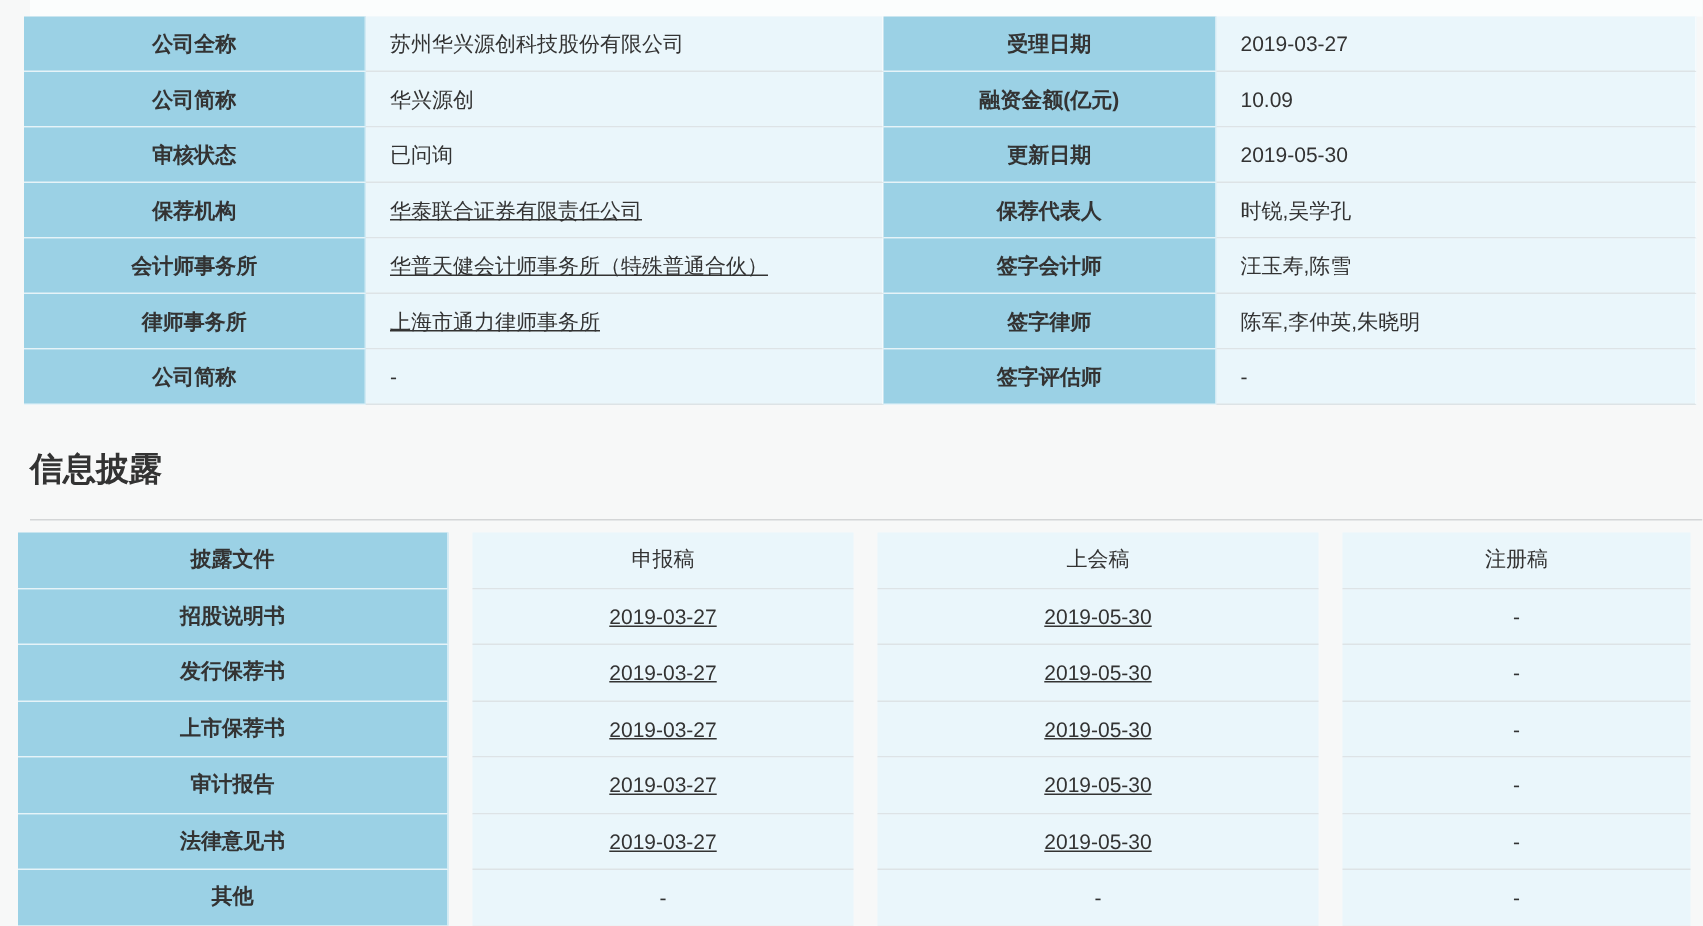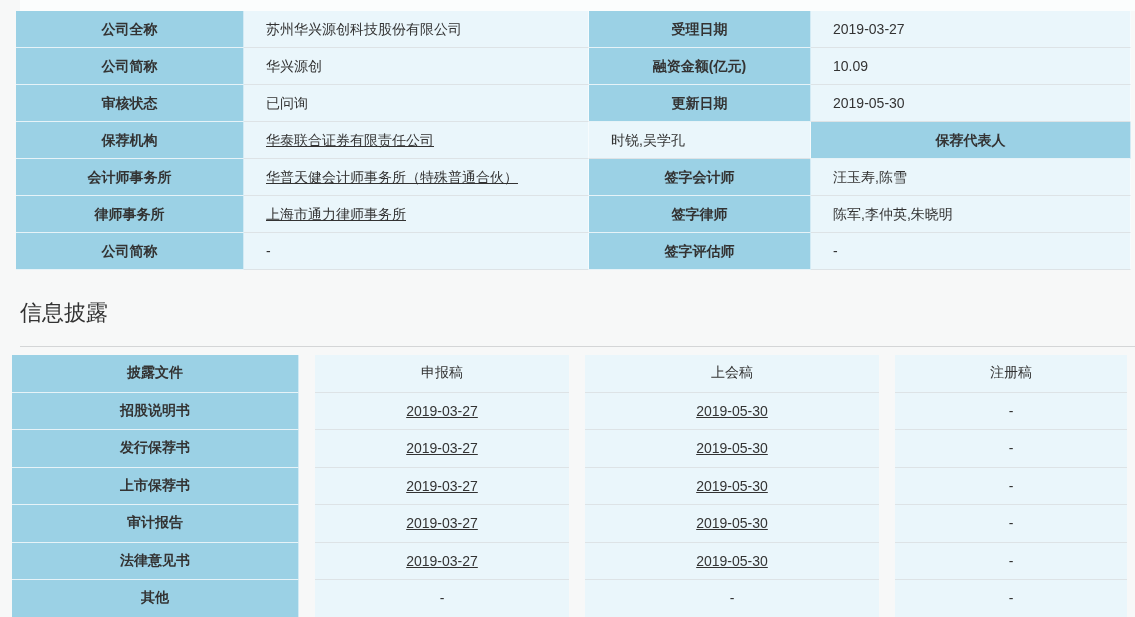--- a/index.html
+++ b/index.html
@@ -23,34 +23,34 @@
   .cell{display:flex;align-items:center;box-sizing:border-box;line-height:1.2;}
   .c-label{
     background:var(--header-bg,#9bd1e5);
     font-weight:bold;
     justify-content:center;text-align:center;
     border-bottom:1px solid rgba(255,255,255,.75);
     border-right:1px solid rgba(255,255,255,.55);
   }
   .c-value{
     background:var(--value-bg,#eaf6fb);
-    padding:0 22px;
+    padding:0 16px;
     border-bottom:1px solid #dde3e6;
     border-right:1px solid rgba(255,255,255,.55);
   }
 
   a.cell-link{
     color:var(--link-color,#333);
     cursor:pointer;
   }
 
   
   .section-title{
     position:absolute;left:20px;top:298px;margin:0;
-    font-size:22px;font-weight:normal;color:#333;
+    font-size:22px;font-weight:bold;color:#333;
   }
   .section-rule{
     position:absolute;left:20px;top:346px;width:1115px;height:1px;
     background:#d4d6d7;
   }
 
   
   .disclosure-table{
     position:absolute;left:12px;top:355px;width:1115px;
     display:grid;
@@ -89,22 +89,22 @@
       <div class="cell c-label">融资金额(亿元)</div>
       <div class="cell c-value">10.09</div>
       <div class="cell c-label">审核状态</div>
       <div class="cell c-value">已问询</div>
       <div class="cell c-label">更新日期</div>
       <div class="cell c-value">2019-05-30</div>
       <div class="cell c-label">保荐机构</div>
       <div class="cell c-value">
         <a class="cell-link" href="#">华泰联合证券有限责任公司</a>
       </div>
+      <div class="cell c-label">保荐代表人</div>
       <div class="cell c-value">时锐,吴学孔</div>
-      <div class="cell c-label">保荐代表人</div>
       <div class="cell c-label">会计师事务所</div>
       <div class="cell c-value">
         <a class="cell-link" href="#">华普天健会计师事务所（特殊普通合伙）</a>
       </div>
       <div class="cell c-label">签字会计师</div>
       <div class="cell c-value">汪玉寿,陈雪</div>
       <div class="cell c-label">律师事务所</div>
       <div class="cell c-value">
         <a class="cell-link" href="#">上海市通力律师事务所</a>
       </div>

